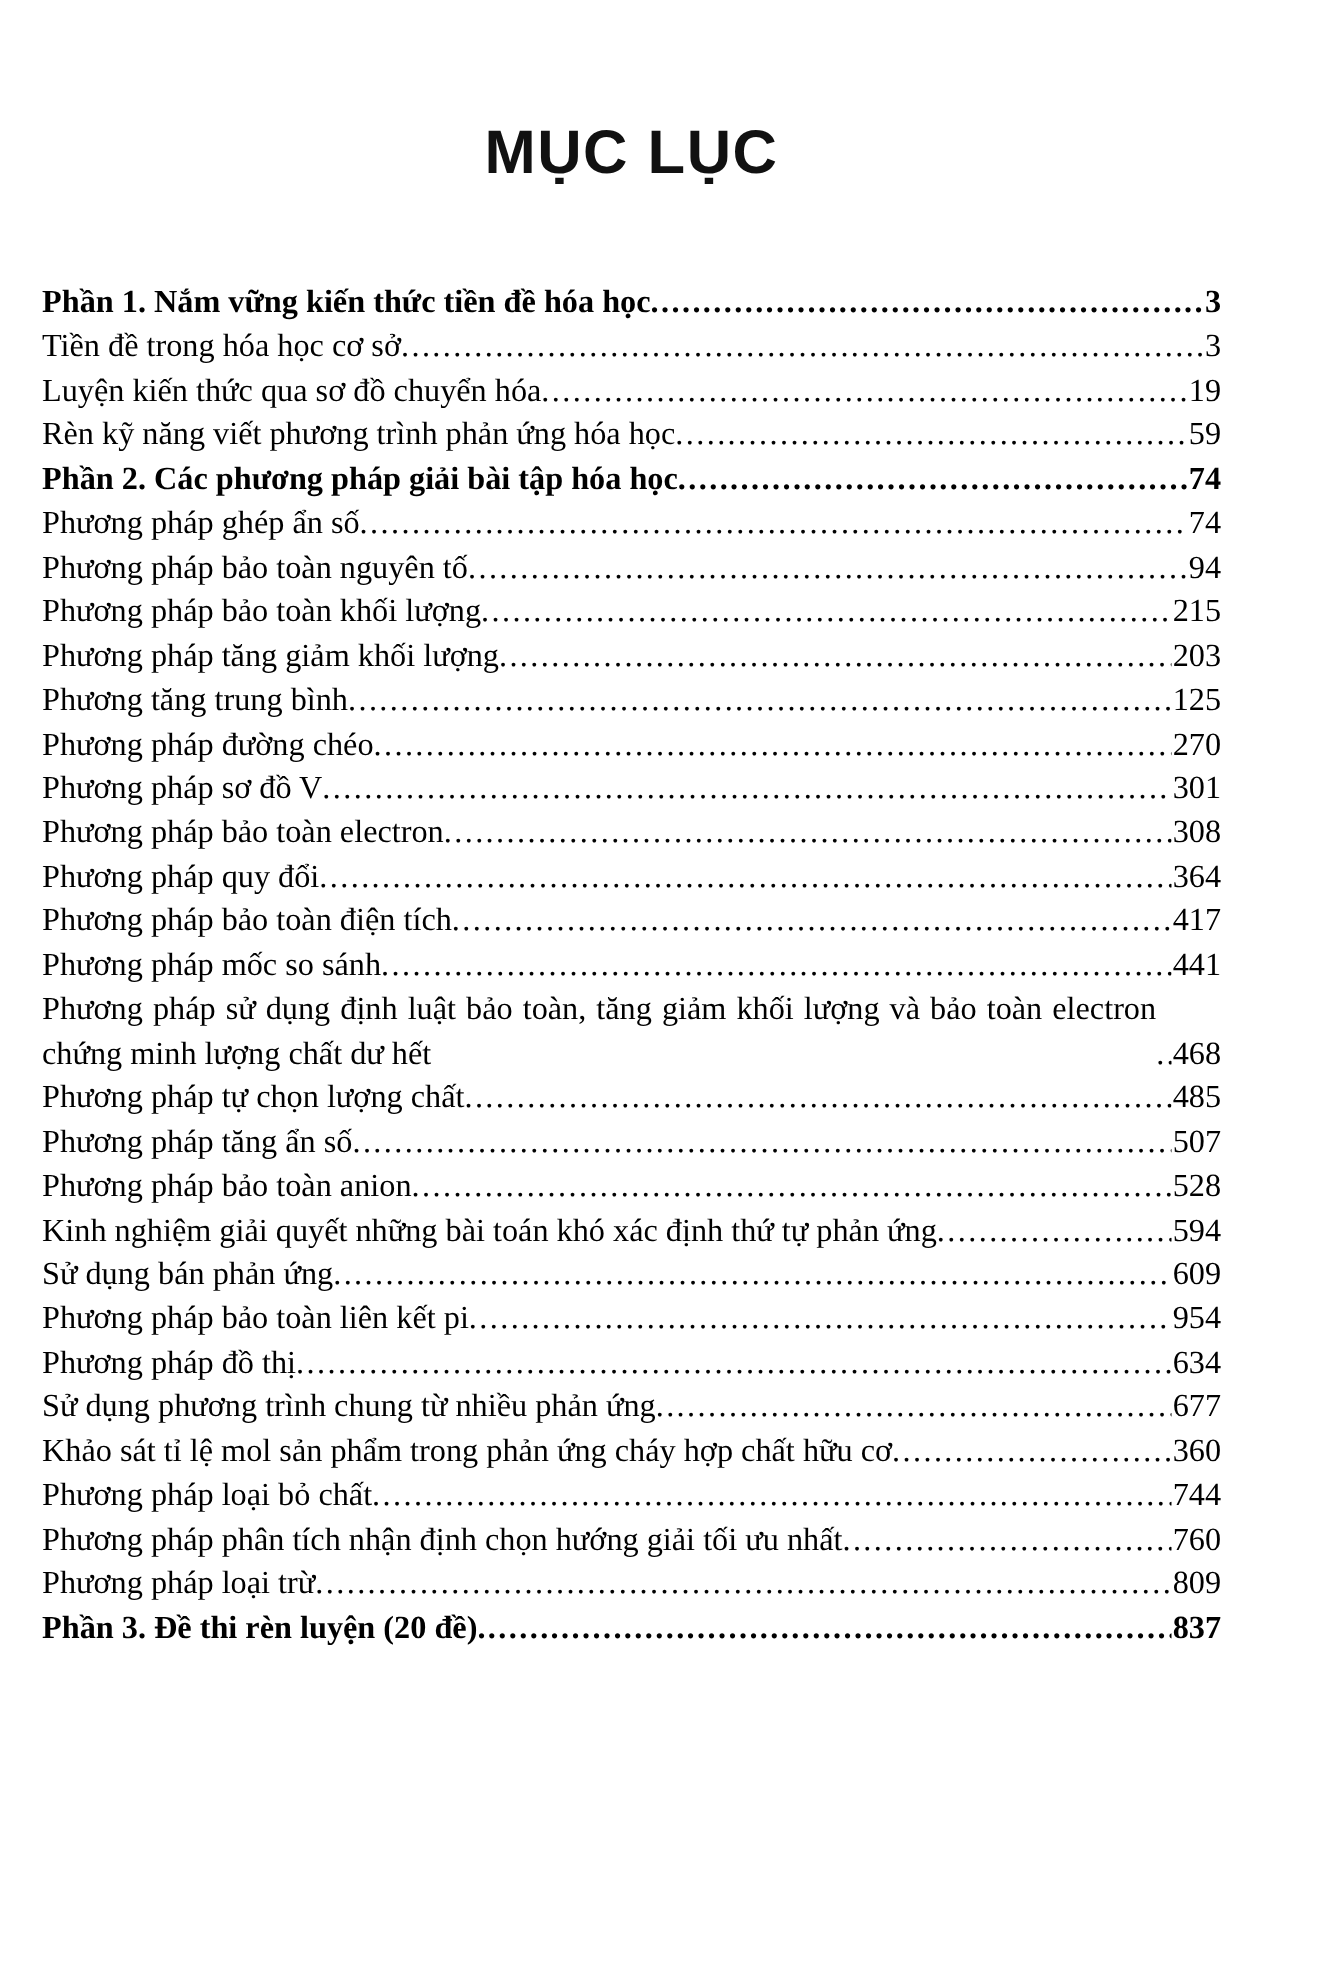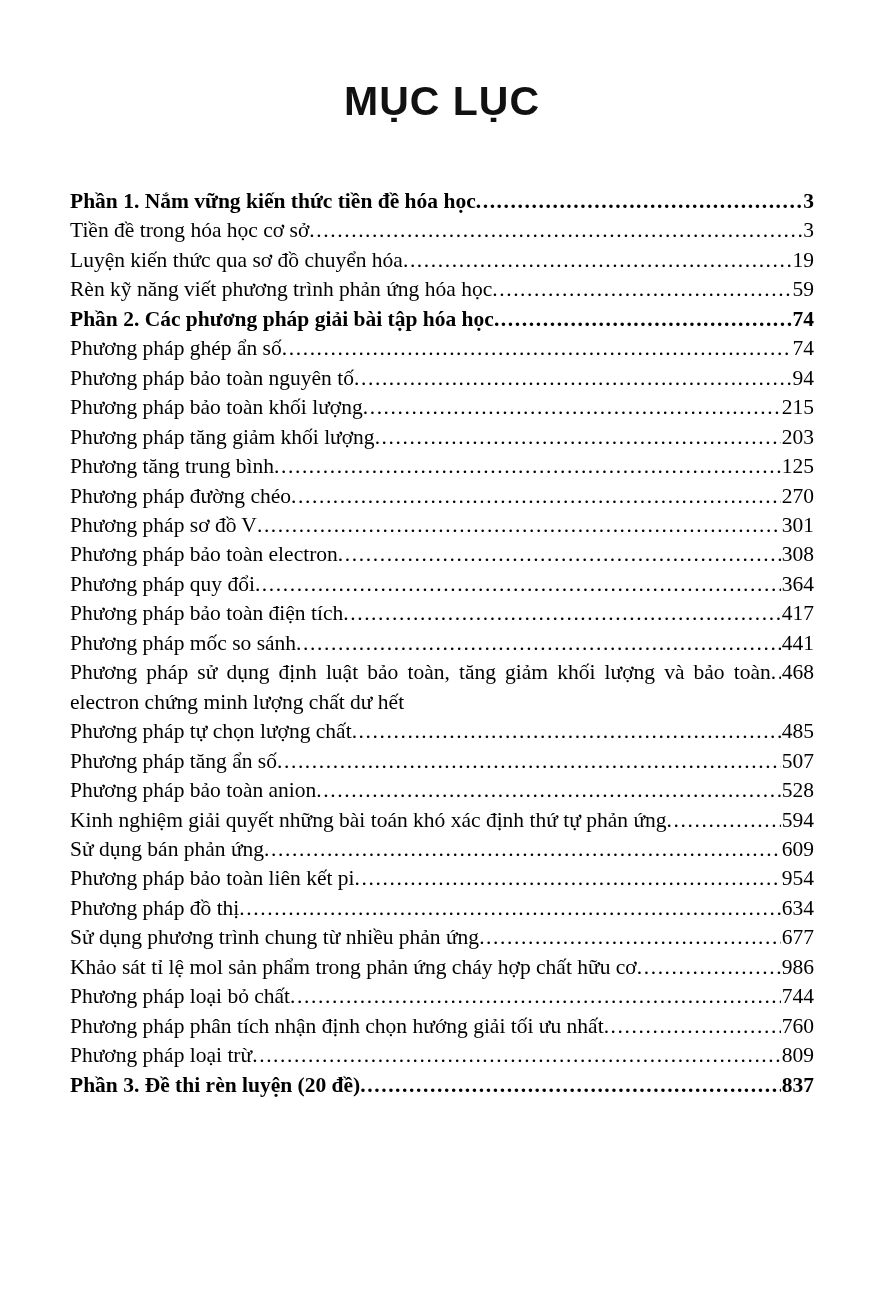--- a/index.html
+++ b/index.html
@@ -11,37 +11,38 @@
     width: 882px;
     height: 1309px;
     font-family: "Liberation Serif", serif;
     color: #000000;
     overflow: hidden;
   }
   .page {
     box-sizing: border-box;
     width: 882px;
     height: 1309px;
-    padding: 70px 68px 40px 70px;
+    padding: 70px 68px 40px 28px;
   }
   .title {
     font-family: "Liberation Sans", sans-serif;
     font-weight: bold;
     font-size: 41px;
     letter-spacing: 1px;
     text-align: center;
     margin: 8px 0 62px 0;
     color: #111111;
   }
   .toc {
     font-size: 21.5px;
     line-height: 1.37;
   }
   .entry {
     display: flex;
+    align-items: flex-end;
   }
   .entry.section {
     font-weight: bold;
   }
   .label {
     flex: 0 1 auto;
     text-align: justify;
   }
   .dots {
     flex: 1 1 10px;
@@ -186,21 +187,21 @@
     <span class="page-num">634</span>
   </div>
       <div class="entry">
     <span class="label">Sử dụng phương trình chung từ nhiều phản ứng</span>
     <span class="dots"></span>
     <span class="page-num">677</span>
   </div>
       <div class="entry">
     <span class="label">Khảo sát tỉ lệ mol sản phẩm trong phản ứng cháy hợp chất hữu cơ</span>
     <span class="dots"></span>
-    <span class="page-num">986</span>
+    <span class="page-num">360</span>
   </div>
       <div class="entry">
     <span class="label">Phương pháp loại bỏ chất</span>
     <span class="dots"></span>
     <span class="page-num">744</span>
   </div>
       <div class="entry">
     <span class="label">Phương pháp phân tích nhận định chọn hướng giải tối ưu nhất</span>
     <span class="dots"></span>
     <span class="page-num">760</span>

